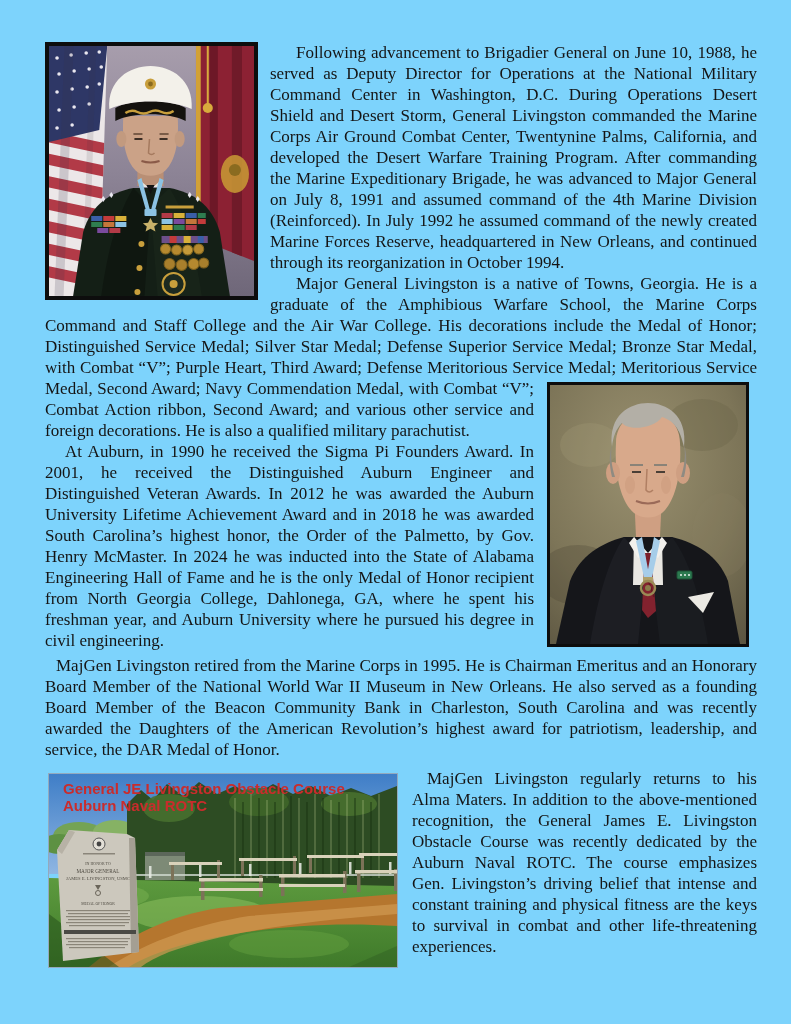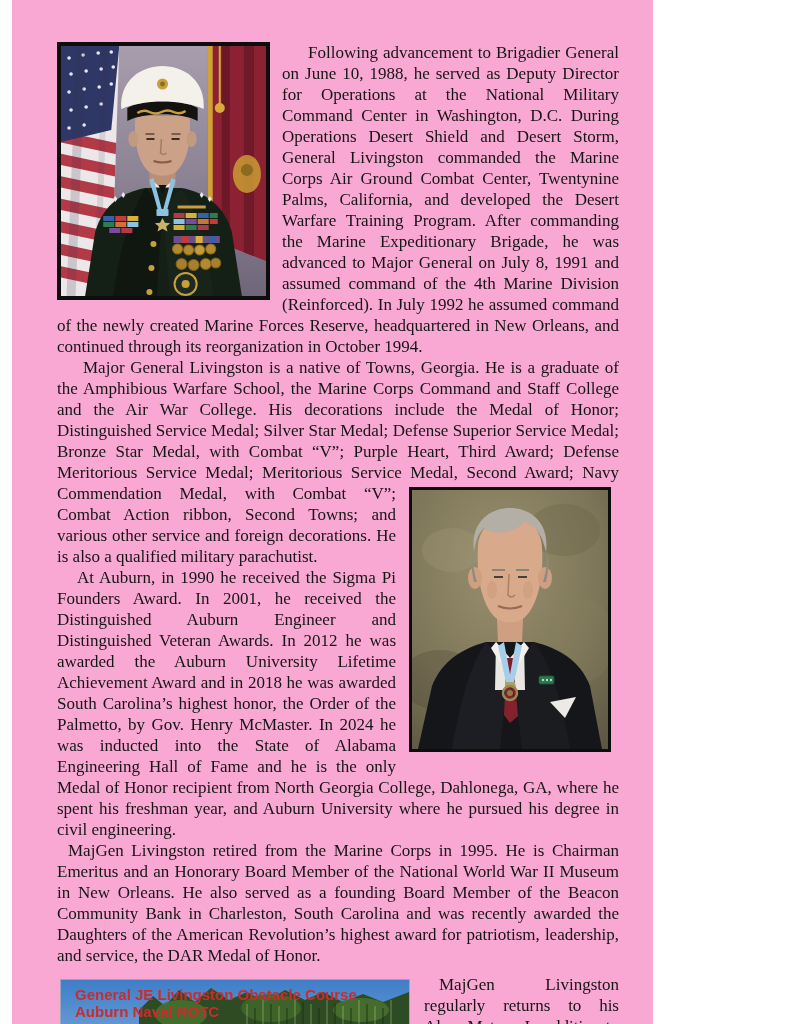--- a/index.html
+++ b/index.html
@@ -1,21 +1,20 @@
 <!DOCTYPE html>
 <html><head>
 <meta charset="utf-8">
 <style>
   html,body{margin:0;padding:0;background:#ffffff;}
   .page{
     position:relative;
-    width:641px;height:1024px;
-    background:#f9a8d4;
+    width:791px;height:1024px;
+    background:#7dd3fc;
     overflow:hidden;
-    margin-left:12px;
   }
   .content{
     padding:42px 34px 0 45px;
     font-family:"Liberation Serif",serif;
     font-size:17px;
     line-height:21px;
     color:#151515;
     text-align:justify;
   }
   .content p{margin:0;}
@@ -240,21 +239,21 @@
           <path d="M104,80 h13" stroke="#8a8378" stroke-width="2"></path>
           <path d="M82,87 h9" stroke="#4a3f36" stroke-width="2"></path>
           <path d="M106,87 h9" stroke="#4a3f36" stroke-width="2"></path>
           <path d="M97,84 L96,105 q3,4 7,0" stroke="#b07f63" stroke-width="1.5" fill="none"></path>
           <path d="M86,116 q12,5 24,0" stroke="#9a6a58" stroke-width="2" fill="none"></path>
           <ellipse cx="80" cy="100" rx="5" ry="9" fill="#c08e72" opacity="0.3"></ellipse>
           <ellipse cx="116" cy="100" rx="5" ry="9" fill="#c08e72" opacity="0.3"></ellipse>
         </g>
       </svg>
 
-      <span>Navy Commendation Medal, with Combat “V”; Combat Action ribbon, Second Towns; and various other service and foreign decorations.  He is also a qualified military parachutist.</span>
+      <span>Navy Commendation Medal, with Combat “V”; Combat Action ribbon, Second Award; and various other service and foreign decorations.  He is also a qualified military parachutist.</span>
     </p>
 
     <p class="p3">At Auburn, in 1990 he received the Sigma Pi Founders Award. In 2001, he received the Distinguished Auburn Engineer and Distinguished Veteran Awards. In 2012 he was awarded the Auburn University Lifetime Achievement Award and in 2018 he was awarded South Carolina’s highest honor, the Order of the Palmetto, by Gov. Henry McMaster.  In 2024 he was inducted into the State of Alabama Engineering Hall of Fame and he is the only Medal of Honor recipient from North Georgia College, Dahlonega, GA, where he spent his freshman year, and Auburn University where he pursued his degree in civil engineering.</p>
 
     <p class="p4">MajGen Livingston retired from the Marine Corps in 1995. He is Chairman Emeritus and an Honorary Board Member of the National World War II Museum in New Orleans.  He also served as a founding Board Member of the Beacon Community Bank in Charleston, South Carolina and was recently awarded the Daughters of the American Revolution’s highest award for patriotism, leadership, and service, the DAR Medal of Honor.</p>
 
     <div class="row3">
 
       <svg class="photo photo3" viewBox="0 0 348 193" preserveAspectRatio="none" role="img">
         <defs>

